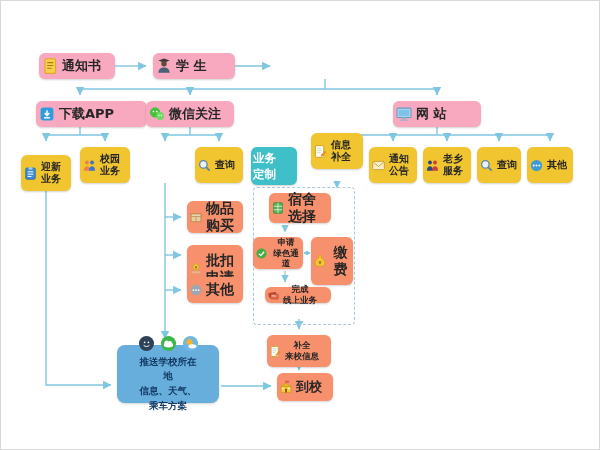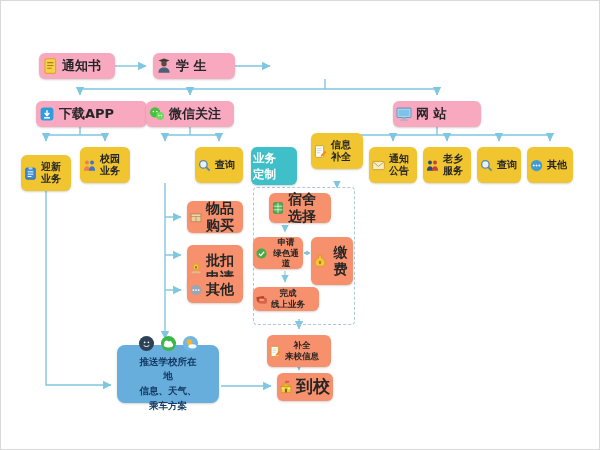--- a/index.html
+++ b/index.html
@@ -22,21 +22,21 @@
   .orange { background:#f7906c; }
   .teal   { background:#3fc0c8; }
   .lbl {
     white-space:pre-line; text-align:center; color:#262626;
     font-weight:bold; line-height:1.25;
   }
   .pink   .lbl { font-size:13px; }
   .yellow .lbl { font-size:10px; }
   .orange .lbl { font-size:14px; }
   .teal   .lbl { font-size:11.5px; color:#ffffff; line-height:1.4; }
-  .lg .lbl { font-size:17px; }
+  .lg .lbl { font-size:13px; }
   .sm .lbl { font-size:8.5px; }
   .ic { display:inline-flex; flex:0 0 auto; width:16px; height:16px; }
   .ic svg { width:100%; height:100%; }
   .pink .ic   { width:18px; height:18px; }
   .yellow .ic { width:15px; height:15px; }
   .orange .ic { width:14px; height:14px; }
   .sm .ic     { width:13px; height:13px; }
   .dashedrect {
     position:absolute; border:1.4px dashed #a9c8da; border-radius:4px;
     background:transparent;
@@ -308,21 +308,21 @@
   </div>
   <div class="node orange" style="left:310px;top:236px;width:42px;height:48px">
     <span class="ic">
         <svg viewBox="0 0 16 16">
           <path d="M6 2 H10 L9.2 4.2 C12 5.2 13.6 7.8 13.6 10.4 C13.6 13 11.4 14.2 8 14.2 C4.6 14.2 2.4 13 2.4 10.4 C2.4 7.8 4 5.2 6.8 4.2 Z" fill="#f6c63c" stroke="#d79c1a"></path>
           <path d="M6.4 7.8 L8 9.6 L9.6 7.8 M8 9.6 V11.8 M6.7 10.2 H9.3" stroke="#8a5f0a" stroke-width=".9" fill="none"></path>
         </svg>
       </span>
     <span class="lbl">缴费</span>
   </div>
-  <div class="node orange sm" style="left:252px;top:286px;width:66px;height:24px">
+  <div class="node orange sm" style="left:264px;top:286px;width:66px;height:16px">
     <span class="ic">
         <svg viewBox="0 0 16 16">
           <rect x="2" y="4.2" width="9.6" height="6" rx="1" fill="#b8452f" transform="rotate(-10 6.8 7.2)"></rect>
           <rect x="4.4" y="6.4" width="9.6" height="6" rx="1" fill="#e0684a" stroke="#b8452f" stroke-width=".6" transform="rotate(3 9.2 9.4)"></rect>
           <path d="M5.8 8.6 h5" stroke="#fff" stroke-width=".9" transform="rotate(3 9.2 9.4)"></path>
         </svg>
       </span>
     <span class="lbl">完成
 线上业务</span>
   </div>

